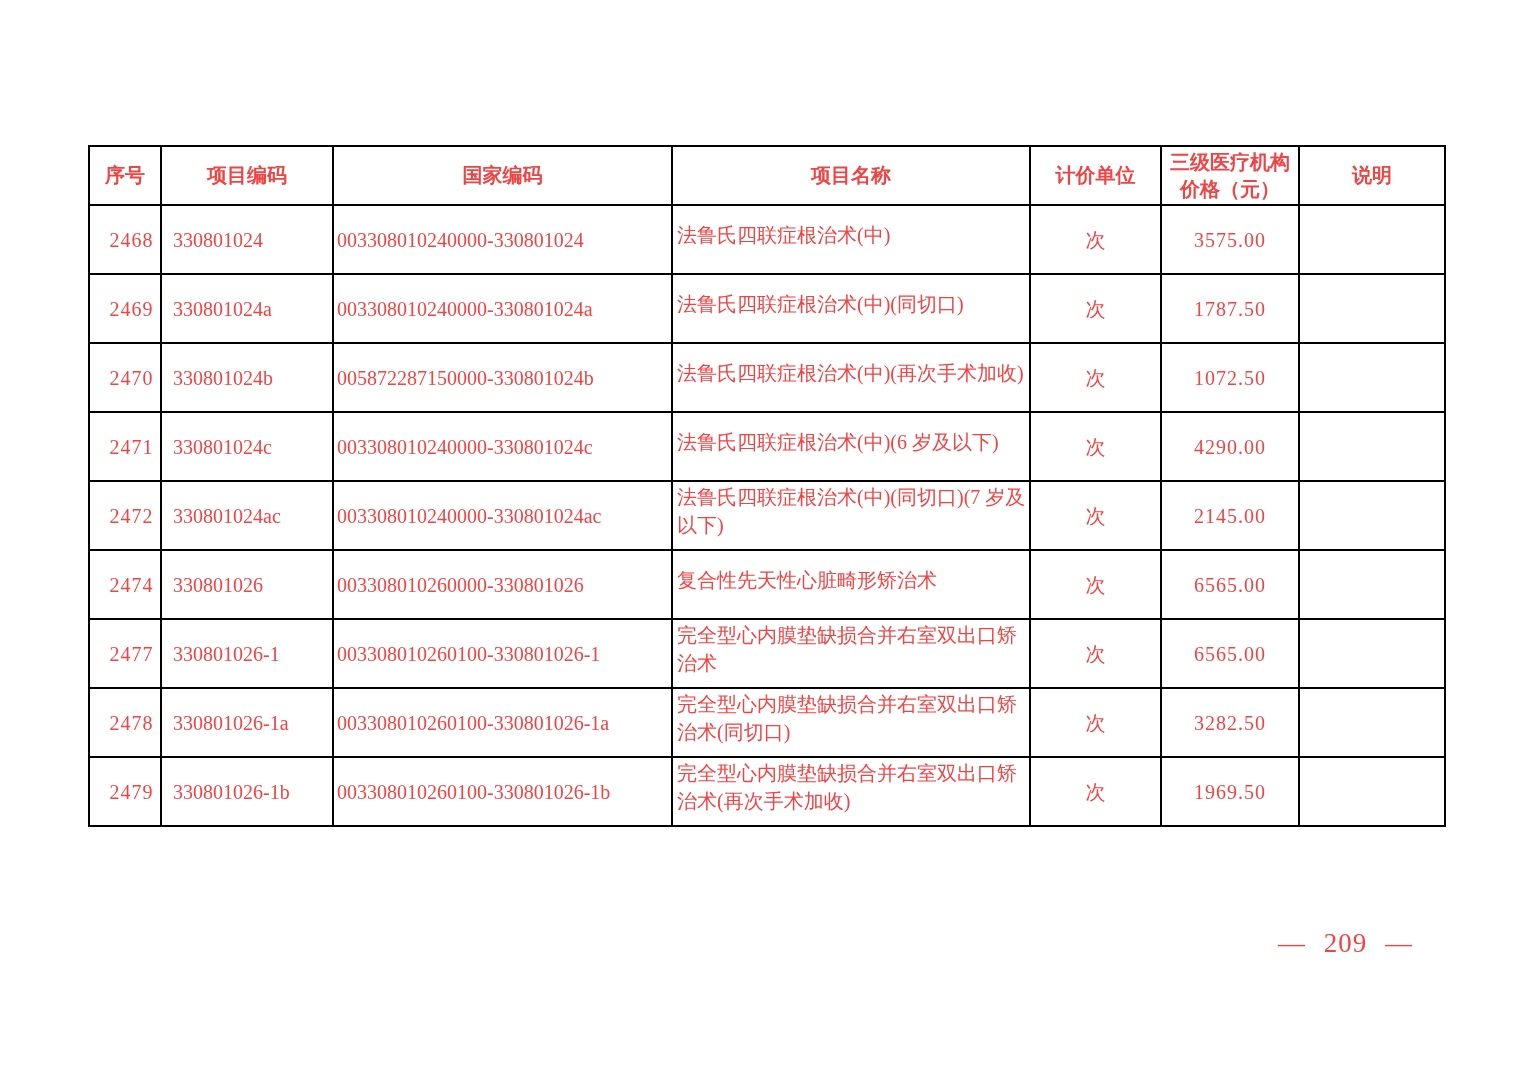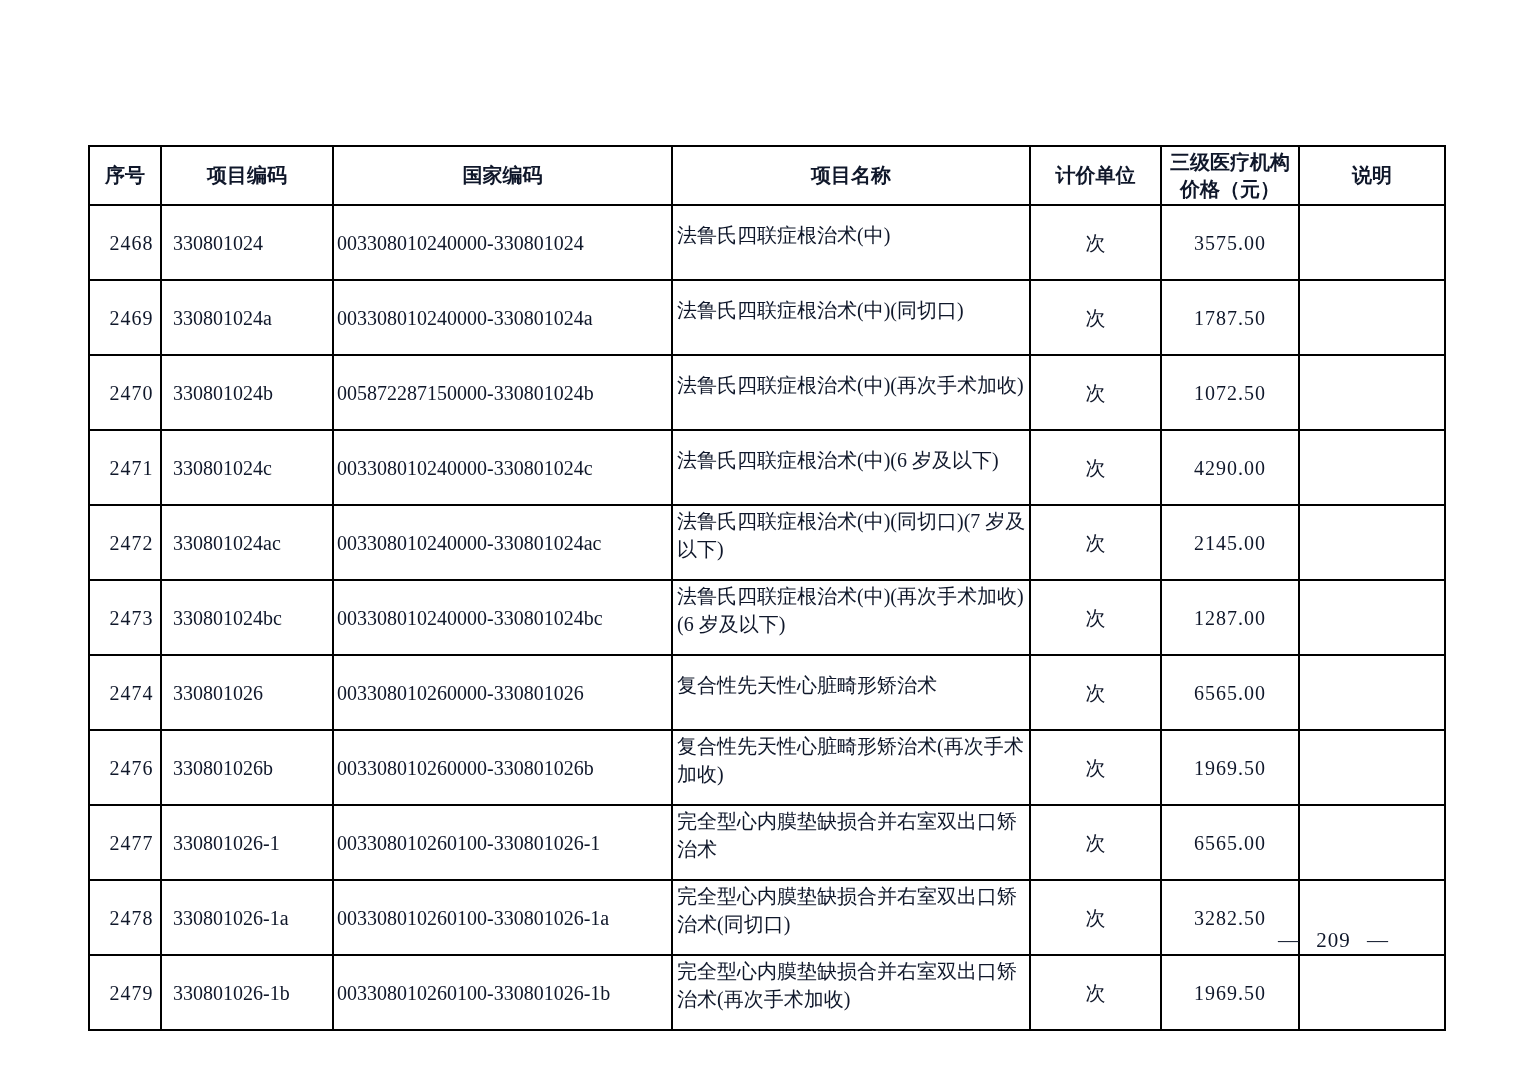--- a/index.html
+++ b/index.html
@@ -5,21 +5,21 @@
   html, body {
     margin: 0;
     padding: 0;
     background: #ffffff;
   }
   .page {
     position: relative;
     width: 1520px;
     height: 1074px;
     background: #ffffff;
-    color: #0f172a;
+    color: #ef4444;
     font-family: "Liberation Serif", "DejaVu Serif", serif;
     overflow: hidden;
   }
   table.price-table {
     position: absolute;
     left: 88px;
     top: 145px;
     width: 1356px;
     border-collapse: collapse;
     table-layout: fixed;
@@ -41,29 +41,29 @@
     padding: 0 6px;
   }
   .price-table td {
     font-size: 20px;
     line-height: 28px;
     height: 56px;
   }
   td.col-seq   { text-align: center; letter-spacing: 1px; padding-left: 13px; }
   td.col-code  { text-align: left; padding-left: 11px; }
   td.col-ncode { text-align: left; padding-left: 3px; }
-  td.col-name  { text-align: left; padding: 1px 2px 16px 4px; }
+  td.col-name  { text-align: left; padding: 1px 2px 10px 4px; }
   td.col-unit  { text-align: center; }
   td.col-price { text-align: center; letter-spacing: 1px; margin-left: 26px; }
   td.col-note  { text-align: center; }
   .page-number {
     position: absolute;
     left: 1278px;
     top: 928px;
-    font-size: 21px;
+    font-size: 27px;
     letter-spacing: 1px;
     word-spacing: 10px;
     white-space: nowrap;
   }
 </style>
 </head>
 <body>
 
 <div class="page">
 
@@ -128,44 +128,26 @@
       <tr>
         <td class="col-seq">2472</td>
         <td class="col-code">330801024ac</td>
         <td class="col-ncode">003308010240000-330801024ac</td>
         <td class="col-name">法鲁氏四联症根治术(中)(同切口)(7 岁及以下)</td>
         <td class="col-unit">次</td>
         <td class="col-price">2145.00</td>
         <td class="col-note"></td>
       </tr>
       <tr>
-        <td class="col-seq">2473</td>
-        <td class="col-code">330801024bc</td>
-        <td class="col-ncode">003308010240000-330801024bc</td>
-        <td class="col-name">法鲁氏四联症根治术(中)(再次手术加收)(6 岁及以下)</td>
-        <td class="col-unit">次</td>
-        <td class="col-price">1287.00</td>
-        <td class="col-note"></td>
-      </tr>
-      <tr>
         <td class="col-seq">2474</td>
         <td class="col-code">330801026</td>
         <td class="col-ncode">003308010260000-330801026</td>
         <td class="col-name">复合性先天性心脏畸形矫治术</td>
         <td class="col-unit">次</td>
         <td class="col-price">6565.00</td>
-        <td class="col-note"></td>
-      </tr>
-      <tr>
-        <td class="col-seq">2476</td>
-        <td class="col-code">330801026b</td>
-        <td class="col-ncode">003308010260000-330801026b</td>
-        <td class="col-name">复合性先天性心脏畸形矫治术(再次手术加收)</td>
-        <td class="col-unit">次</td>
-        <td class="col-price">1969.50</td>
         <td class="col-note"></td>
       </tr>
       <tr>
         <td class="col-seq">2477</td>
         <td class="col-code">330801026-1</td>
         <td class="col-ncode">003308010260100-330801026-1</td>
         <td class="col-name">完全型心内膜垫缺损合并右室双出口矫治术</td>
         <td class="col-unit">次</td>
         <td class="col-price">6565.00</td>
         <td class="col-note"></td>

